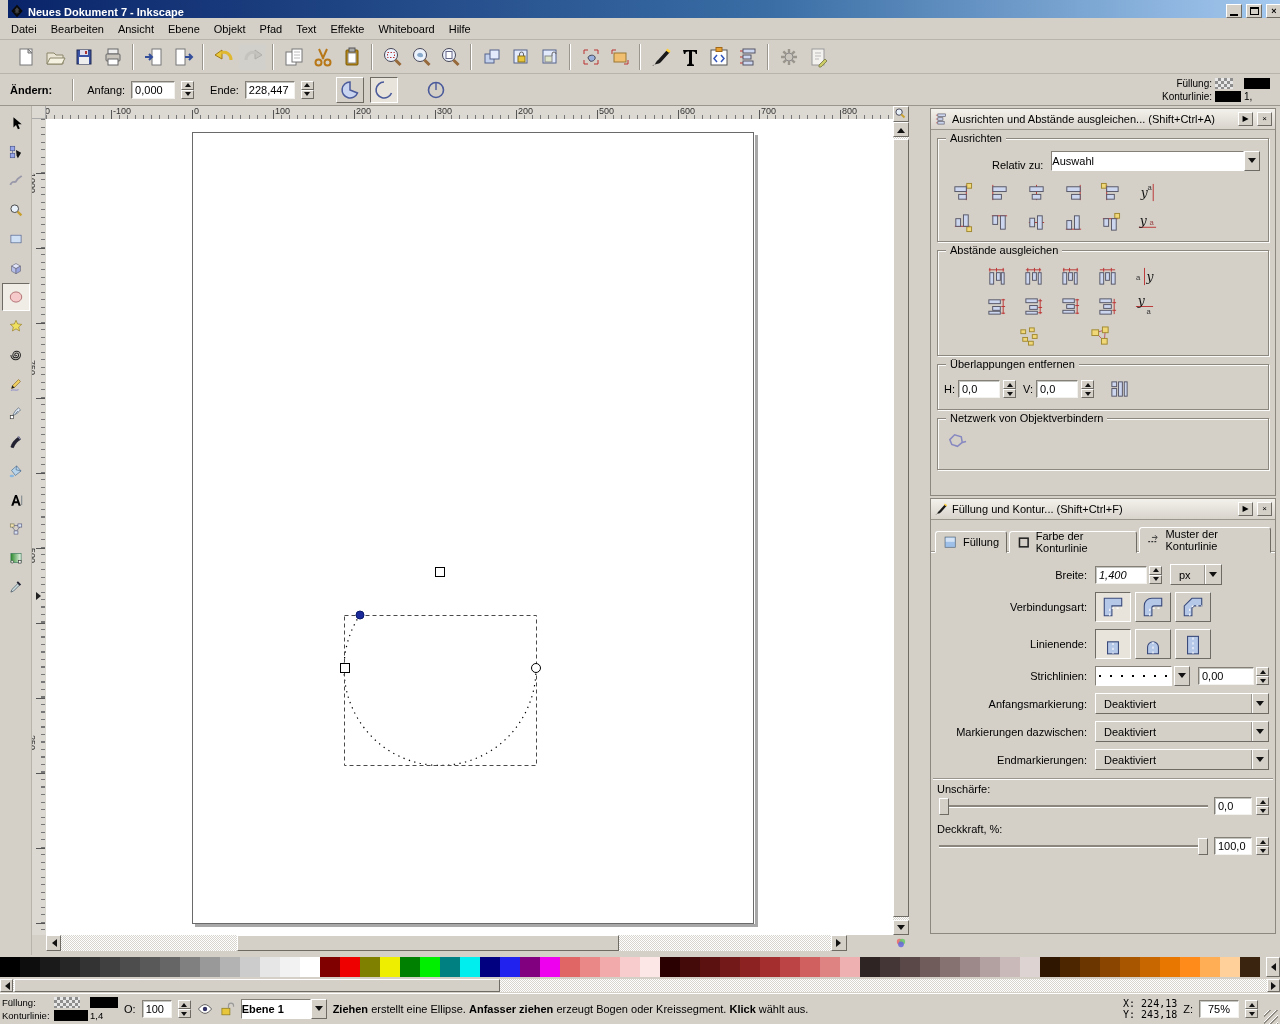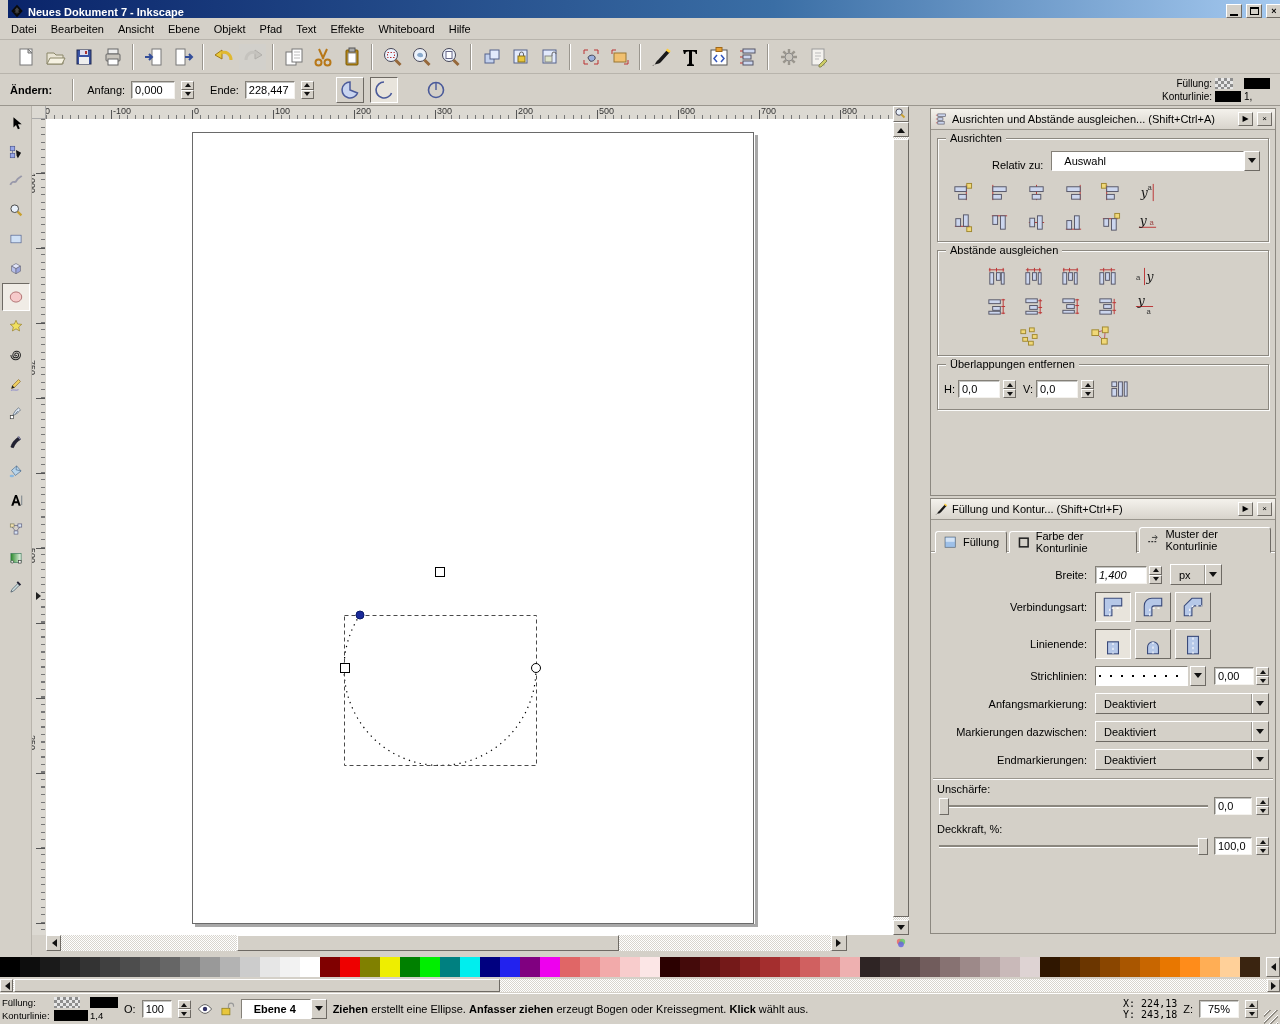--- a/index.html
+++ b/index.html
@@ -99,21 +99,21 @@
   .group{border:1px solid #8c8880;box-shadow:inset 1px 1px 0 rgba(255,255,255,.9),1px 1px 0 rgba(255,255,255,.9);
          margin:8px 6px 4px 6px;position:relative;padding:10px 4px 4px 4px}
   .group>.glabel{position:absolute;top:-7px;left:8px;background:var(--face);padding:0 4px}
   .icon-row{display:flex;gap:9px;padding:3px 6px;align-items:center}
   .dicon{width:28px;height:24px;display:flex;align-items:center;justify-content:center;background:transparent;border:none;padding:0}
   .dicon .ic{width:25px;height:21px}
   .droparrow{width:16px;background:var(--face);border:1px solid;border-color:var(--hl) var(--dk) var(--dk) var(--hl);
              display:flex;align-items:center;justify-content:center;align-self:stretch}
   .dropdown{display:flex;height:20px}
   .dropdown .dval{background:#fff;border:1px solid;border-color:#848078 #fff #fff #848078;flex:1;
-                  display:flex;align-items:center;padding:0 12px}
+                  display:flex;align-items:center;padding:0 0}
   .dropbtn{display:flex;height:21px;background:var(--face);border:1px solid;border-color:var(--hl) var(--dk) var(--dk) var(--hl);
            align-items:center}
   .dropbtn .dval{flex:1;padding:0 8px;text-align:left}
   .dropbtn .sep{width:1px;align-self:stretch;background:#9a968e;box-shadow:1px 0 0 #fff}
   .dropbtn .ar{width:16px;display:flex;justify-content:center}
   
   .fsrow{display:grid;grid-template-columns:150px 1fr;column-gap:8px;align-items:center;margin:7px 6px}
   .fsrow .lab{text-align:right;white-space:nowrap}
   .ctl{display:flex;align-items:center;gap:2px}
   .capbtn{width:36px;height:30px;background:var(--face);border:1px solid;border-color:var(--hl) var(--dk) var(--dk) var(--hl);
@@ -1044,20 +1044,31 @@
                   <g fill="#ccd6ee" stroke="#556">
                     <rect x="3" y="3" width="5" height="5"></rect>
                     <rect x="3" y="10" width="5" height="8"></rect>
                     <rect x="10" y="3" width="4" height="15"></rect>
                     <rect x="16" y="3" width="3" height="15"></rect>
                   </g>
                 </svg>
               </span>
             </button>
         </div>
+      </div>
+      <div class="group" style="height:52px">
+        <span class="glabel">Netzwerk von Objektverbindern</span>
+        <button class="dicon">
+          <span class="ic">
+              <svg viewBox="0 0 22 22" preserveAspectRatio="xMidYMid meet">
+                <path d="M4 9l5-5 7 2 1 6-5 4-6-2z" fill="none" stroke="#8888c0" stroke-width="1.6"></path>
+                <path d="M17 12l4-1" stroke="#8888c0" stroke-width="1.6"></path>
+              </svg>
+            </span>
+          </button>
       </div>
     </div>
 
     <div class="dialog" style="top:392px;height:436px">
       <div class="dlg-head">
         <span class="ic i14">
             <svg viewBox="0 0 22 22" preserveAspectRatio="xMidYMid meet">
               <path d="M2 20c4-1 3-4 6-6l9-10 3 2-9 10c-3 3-5 1-9 4z" fill="#1a1a1a"></path>
               <path d="M16.5 3.5l3.5 2.5" stroke="#ffd040" stroke-width="2.5"></path>
             </svg>
@@ -1170,21 +1181,21 @@
               </span>
           </span>
         </div>
         <div class="fsrow">
           <span class="lab">Strichlinien:</span>
           <span class="ctl">
             <span class="dashfield"></span>
             <span class="droparrow" style="height:20px">
                 <span class="tri dn"></span>
               </span>
-            <input class="field" style="width: 40px; margin-left: 6px;" readonly="" value="0,00">
+            <input class="field" style="width: 56px; margin-left: 6px;" readonly="" value="0,00">
             <span class="spin">
                 <i class="up"></i>
                 <i class="dn"></i>
               </span>
           </span>
         </div>
         <div class="fsrow">
           <span class="lab">Anfangsmarkierung:</span>
           <span class="dropbtn">
             <span class="dval">Deaktiviert</span>
@@ -1348,21 +1359,21 @@
         <circle cx="11" cy="11" r="3" fill="#336"></circle>
       </svg>
     </span>
   <span class="ic i16">
       <svg viewBox="0 0 22 22" preserveAspectRatio="xMidYMid meet">
         <rect x="4" y="10" width="11" height="9" fill="#e8c63c" stroke="#8a7a1a"></rect>
         <path d="M13 10V6.5a3.5 3.5 0 0 1 7 0V8" fill="none" stroke="#999" stroke-width="1.6"></path>
       </svg>
     </span>
   <span class="dropdown" style="width:86px">
-    <span class="dval" style="font-weight:bold">Ebene 4</span>
+    <span class="dval" style="font-weight:bold">Ebene 1</span>
     <span class="droparrow">
         <span class="tri dn"></span>
       </span>
   </span>
   <span class="msg"><b>Ziehen</b><span> erstellt eine Ellipse. </span><b>Anfasser ziehen</b><span> erzeugt Bogen oder Kreissegment. </span><b>Klick</b><span> wählt aus.</span></span>
   <span class="xy">
     <span>X:</span>
     <span>224,13</span><br>
     <span>Y:</span>
     <span>243,18</span>

